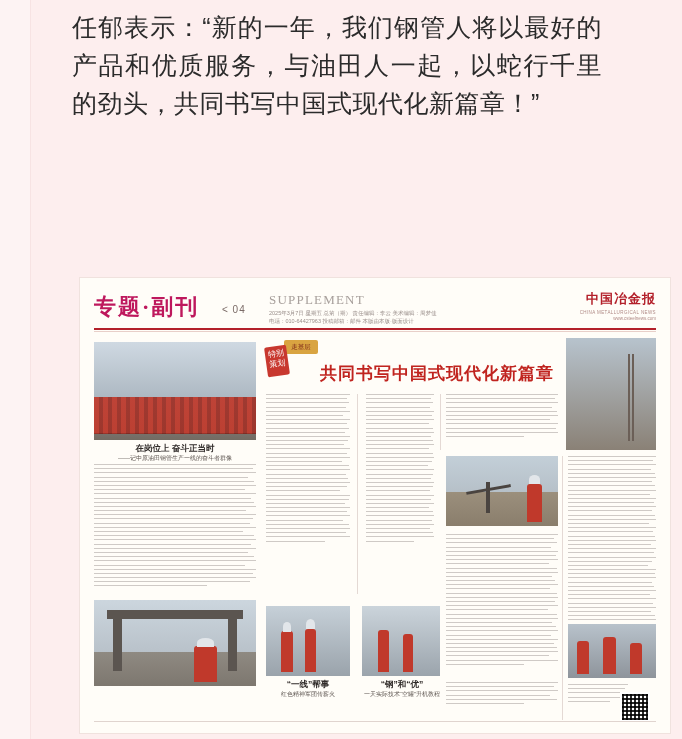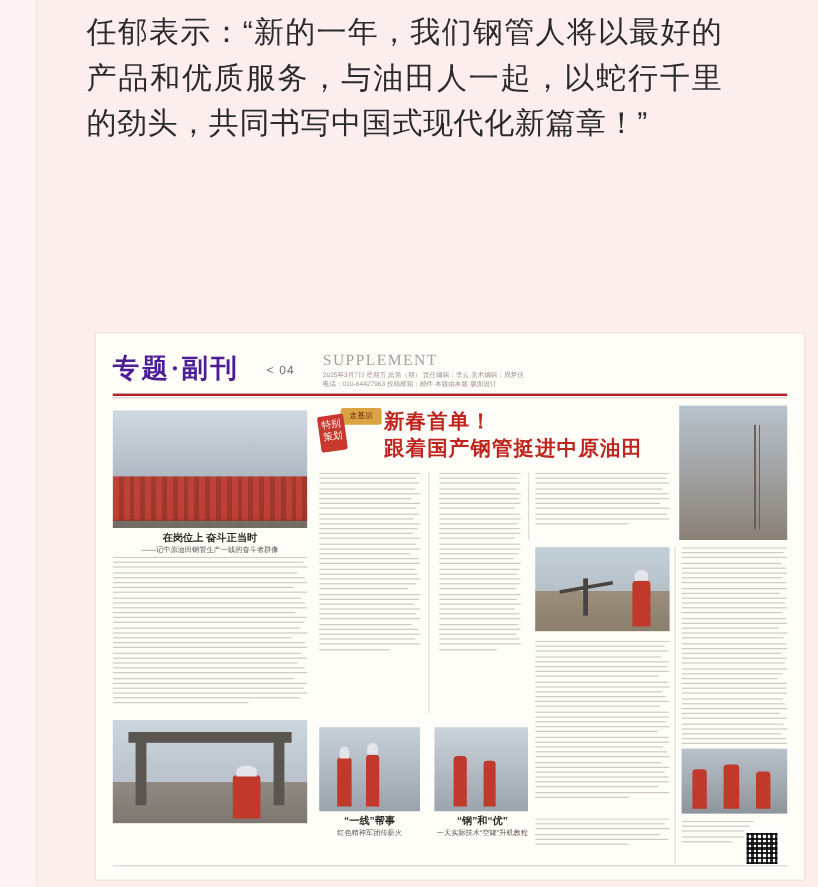--- a/index.html
+++ b/index.html
@@ -60,21 +60,21 @@
   .masthead {
     position: relative;
     height: 42px;
   }
   .mast-title {
     position: absolute;
     left: 0; top: 4px;
     font-family: "Liberation Serif", serif;
     font-weight: bold;
     font-size: 22px;
-    color: #4c1d95;
+    color: #be185d;
     letter-spacing: 2px;
   }
   .mast-pagenum {
     position: absolute;
     left: 128px; top: 16px;
     font-size: 10px;
     color: #7a6a66;
     letter-spacing: 1px;
   }
   .mast-supplement {
@@ -312,20 +312,25 @@
   <div class="paper">
     <div class="paper-inner">
 
       <div class="masthead">
         <div class="mast-title">专题·副刊</div>
         <div class="mast-pagenum">&lt; 04</div>
         <div class="mast-supplement">SUPPLEMENT</div>
         <div class="mast-meta">
           <div>2025年3月7日 星期五 总第（期） 责任编辑：李云 美术编辑：周梦佳</div>
           <div>电话：010-64427963  投稿邮箱：邮件  本版由本版·版面设计</div>
+        </div>
+        <div class="mast-brand">
+          <div class="brand-cn">中国冶金报</div>
+          <div class="brand-en">CHINA METALLURGICAL NEWS</div>
+          <div class="brand-url">www.csteelnews.com</div>
         </div>
         <div class="mast-rule"></div>
         <div class="mast-rule2"></div>
       </div>
 
       <div class="pbody">
 
         <div class="photo sky" style="left:0; top:4px; width:162px; height:98px;">
           <div class="red-crowd"></div>
           <div class="capline"></div>
@@ -337,22 +342,21 @@
 
         <div class="headline-band">
           <div class="hl-badge">
             <div class="ribbon">
                 <span>走基层</span>
               </div>
             <div class="stamp">
                 <span>特别策划</span>
               </div>
           </div>
-          <div class="hl-1">新春首单！</div>
-          <div class="hl-2">跟着国产钢管挺进中原油田</div>
+          <div class="hl-2">共同书写中国式现代化新篇章</div>
         </div>
 
         <div class="photo" style="left:472px; top:0px; width:90px; height:112px; background:linear-gradient(180deg,#b7c3cd,#8a8176);">
           <div class="derrick"></div>
         </div>
 
         <div class="txtblock" style="left:172px; top:56px; width:84px; height:200px;">
           <div class="ln" style="width:100%"></div>
             <div class="ln" style="width:97%"></div>
             <div class="ln" style="width:99%"></div>

